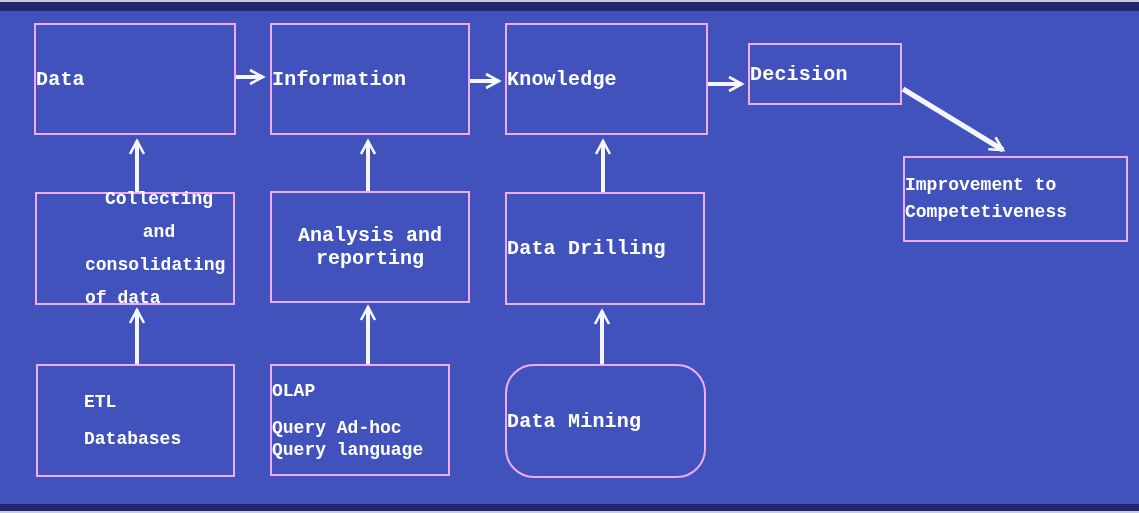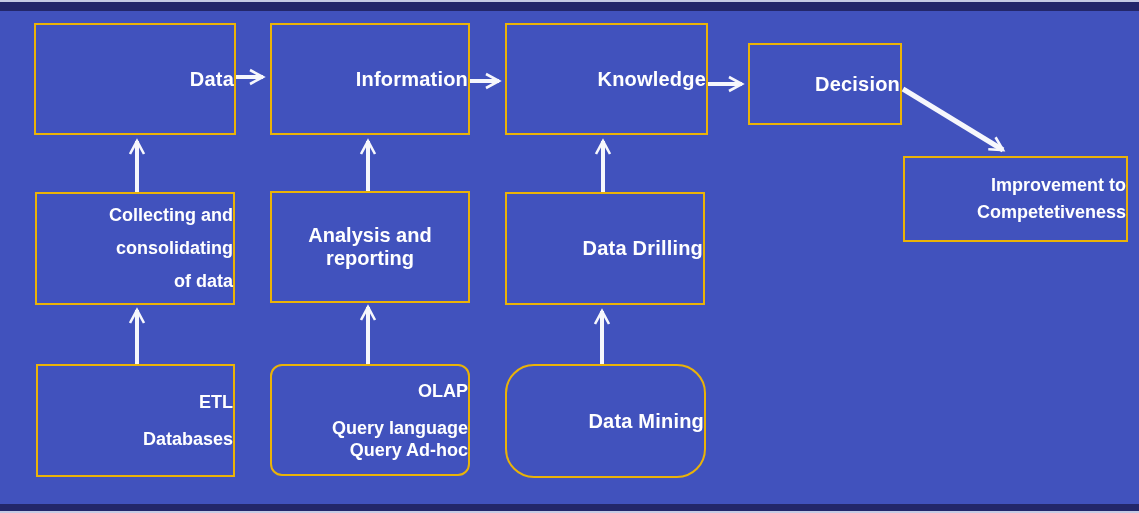--- a/index.html
+++ b/index.html
@@ -11,29 +11,30 @@
     font-family:"Liberation Sans", sans-serif;
   }
   .edge-line{position:absolute;left:0;width:100%;background:#c6cbe4;height:2px;}
   .edge-line.top{top:0;}
   .edge-line.bottom{bottom:0;}
   .dark-bar{position:absolute;left:0;width:100%;background:#23276a;}
   .dark-bar.top{top:2px;height:9px;}
   .dark-bar.bottom{bottom:2px;height:7px;}
   .node{
     position:absolute;
-    border:2px solid #eab308;
+    border:2px solid #f0abfc;
     box-sizing:border-box;
     display:flex;
     flex-direction:column;
-    align-items:flex-end;
+    align-items:flex-start;
     justify-content:center;
     text-align:center;
     color:#ffffff;
     font-weight:bold;
+    font-family:Liberation Mono, monospace;
   }
   .lbl-lg{font-size:20px;letter-spacing:0.2px;}
   .lbl-sm{font-size:20px;}
   .node .line{display:block;}
   .lh-wide .line{line-height:33px;font-size:18px;}
   .stack18 .line{line-height:22px;font-size:18px;}
   .stack18 .first{margin-bottom:15px;}
   .two-line .line{line-height:27px;font-size:18px;}
   .arrows{position:absolute;left:0;top:0;pointer-events:none;}
 </style>
@@ -52,21 +53,21 @@
   </div>
 
   <div class="node" style="left:270px;top:23px;width:200px;height:112px;">
     <span class="lbl-lg">Information</span>
   </div>
 
   <div class="node" style="left:505px;top:23px;width:203px;height:112px;">
     <span class="lbl-lg">Knowledge</span>
   </div>
 
-  <div class="node" style="left:748px;top:43px;width:154px;height:82px;">
+  <div class="node" style="left:748px;top:43px;width:154px;height:62px;">
     <span class="lbl-lg">Decision</span>
   </div>
 
   <div class="node two-line" style="left:903px;top:156px;width:225px;height:86px;">
     <span class="line">Improvement to</span>
     <span class="line">Competetiveness</span>
   </div>
 
   <div class="node lh-wide" style="left:35px;top:192px;width:200px;height:113px;padding-left:48px;">
     <span class="line">Collecting and</span>
@@ -80,24 +81,24 @@
 
   <div class="node" style="left:505px;top:192px;width:200px;height:113px;">
     <span class="lbl-lg">Data Drilling</span>
   </div>
 
   <div class="node stack18" style="left:36px;top:364px;width:199px;height:113px;padding-left:46px;">
     <span class="line first">ETL</span>
     <span class="line">Databases</span>
   </div>
 
-  <div class="node stack18" style="left:270px;top:364px;width:200px;height:112px;border-radius:12px;">
+  <div class="node stack18" style="left:270px;top:364px;width:180px;height:112px;">
     <span class="line first">OLAP</span>
+    <span class="line">Query Ad-hoc</span>
     <span class="line">Query language</span>
-    <span class="line">Query Ad-hoc</span>
   </div>
 
   <div class="node" style="left:505px;top:364px;width:201px;height:114px;border-radius:29px;">
     <span class="lbl-lg">Data Mining</span>
   </div>
 
   <svg class="arrows" width="1139" height="513" viewBox="0 0 1139 513">
     <defs>
       <marker id="ah" markerUnits="userSpaceOnUse" markerWidth="20" markerHeight="18" refX="15" refY="9" orient="auto">
         <path d="M2,2 L15,9 L2,16" fill="none" stroke="#f6f7fc" stroke-width="2.6"></path>

